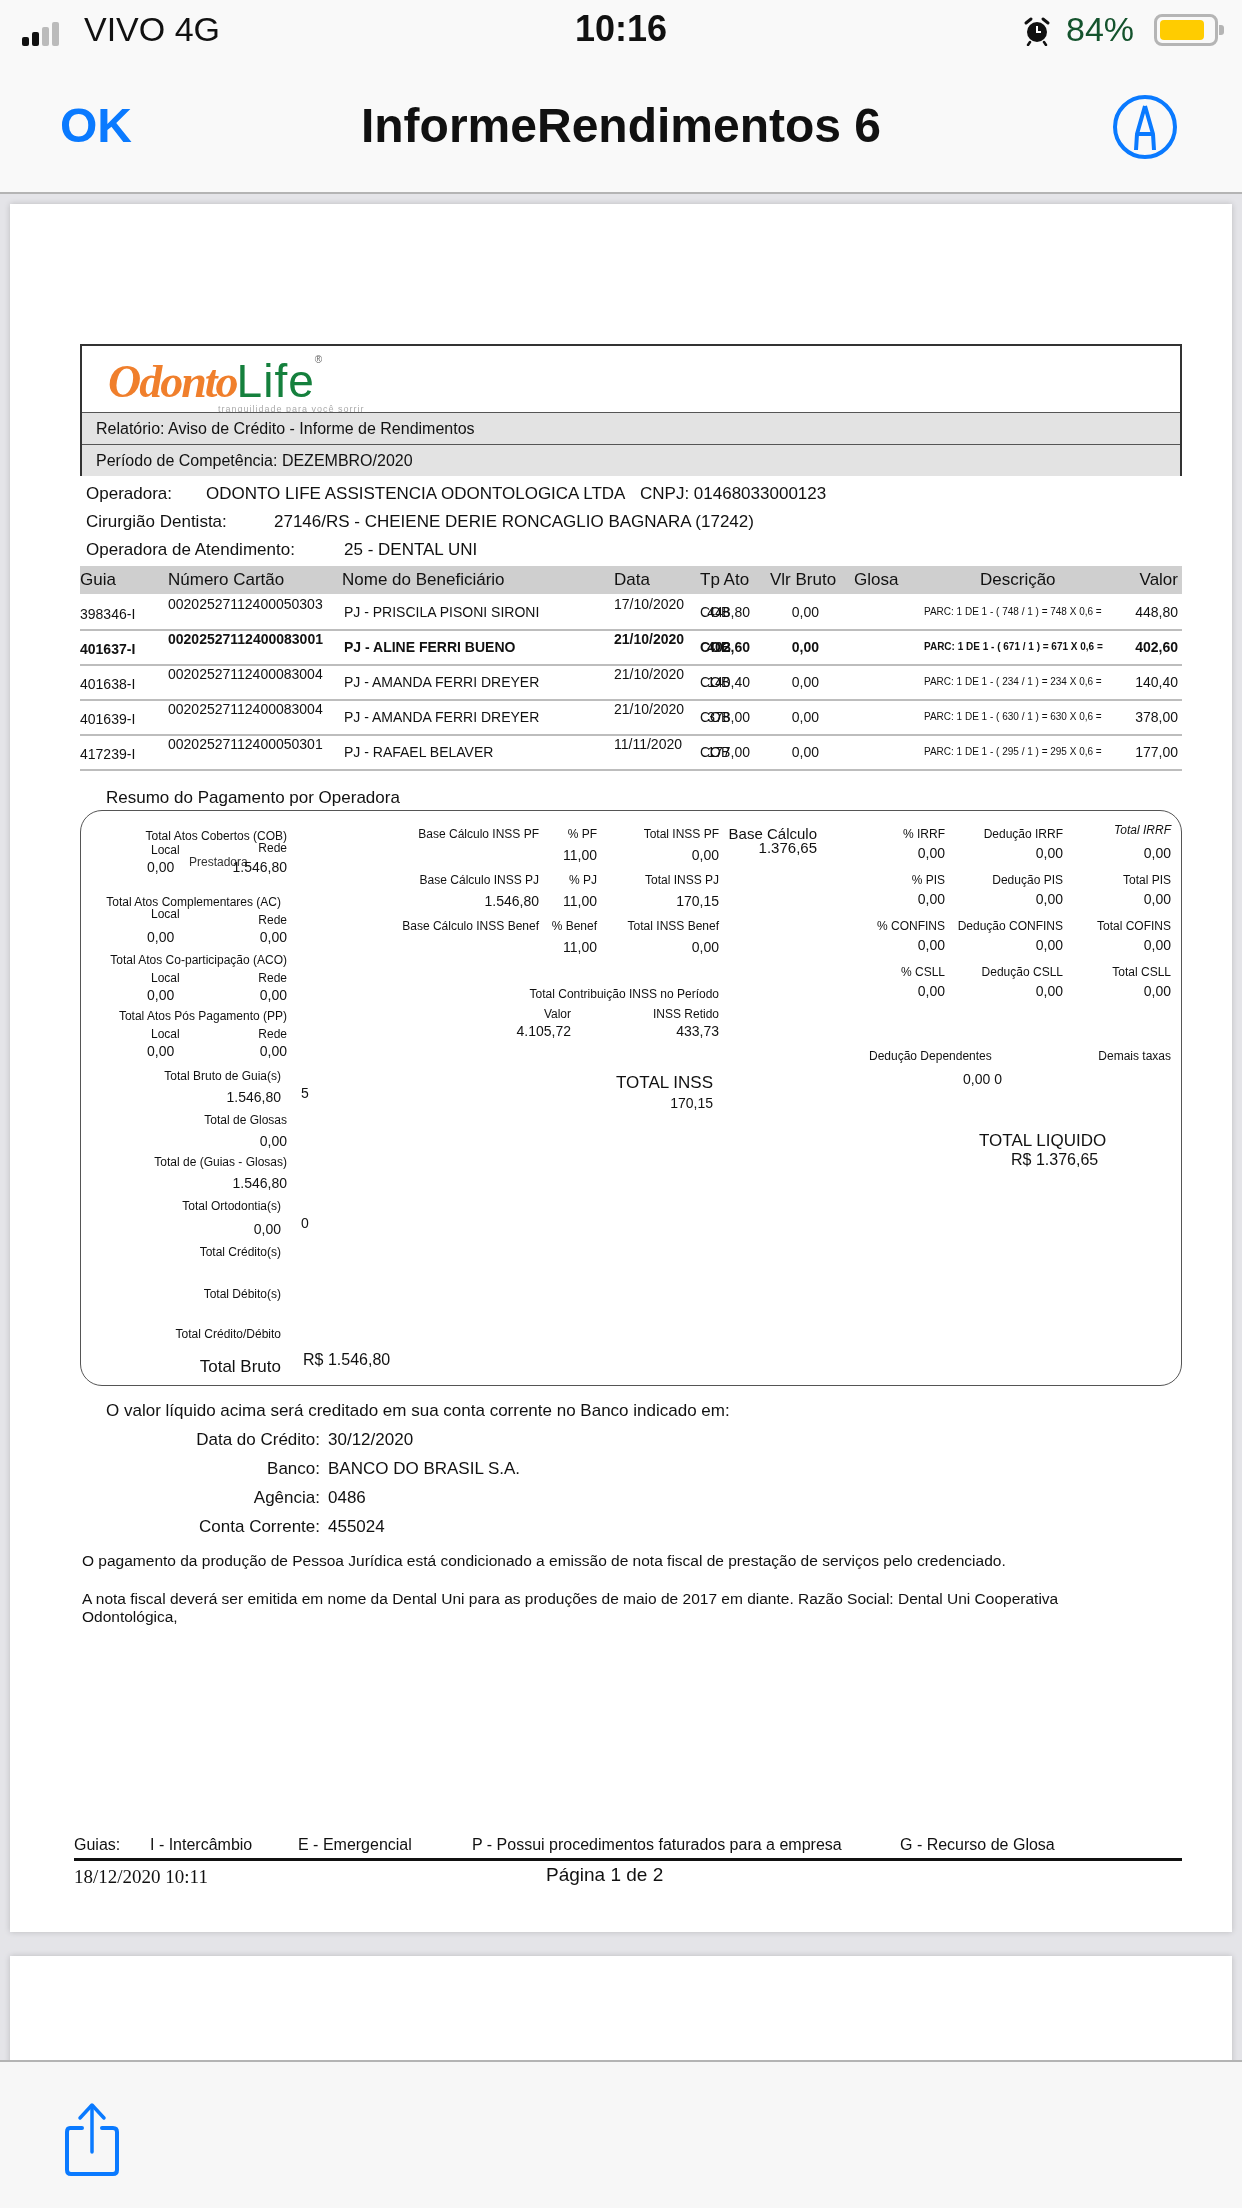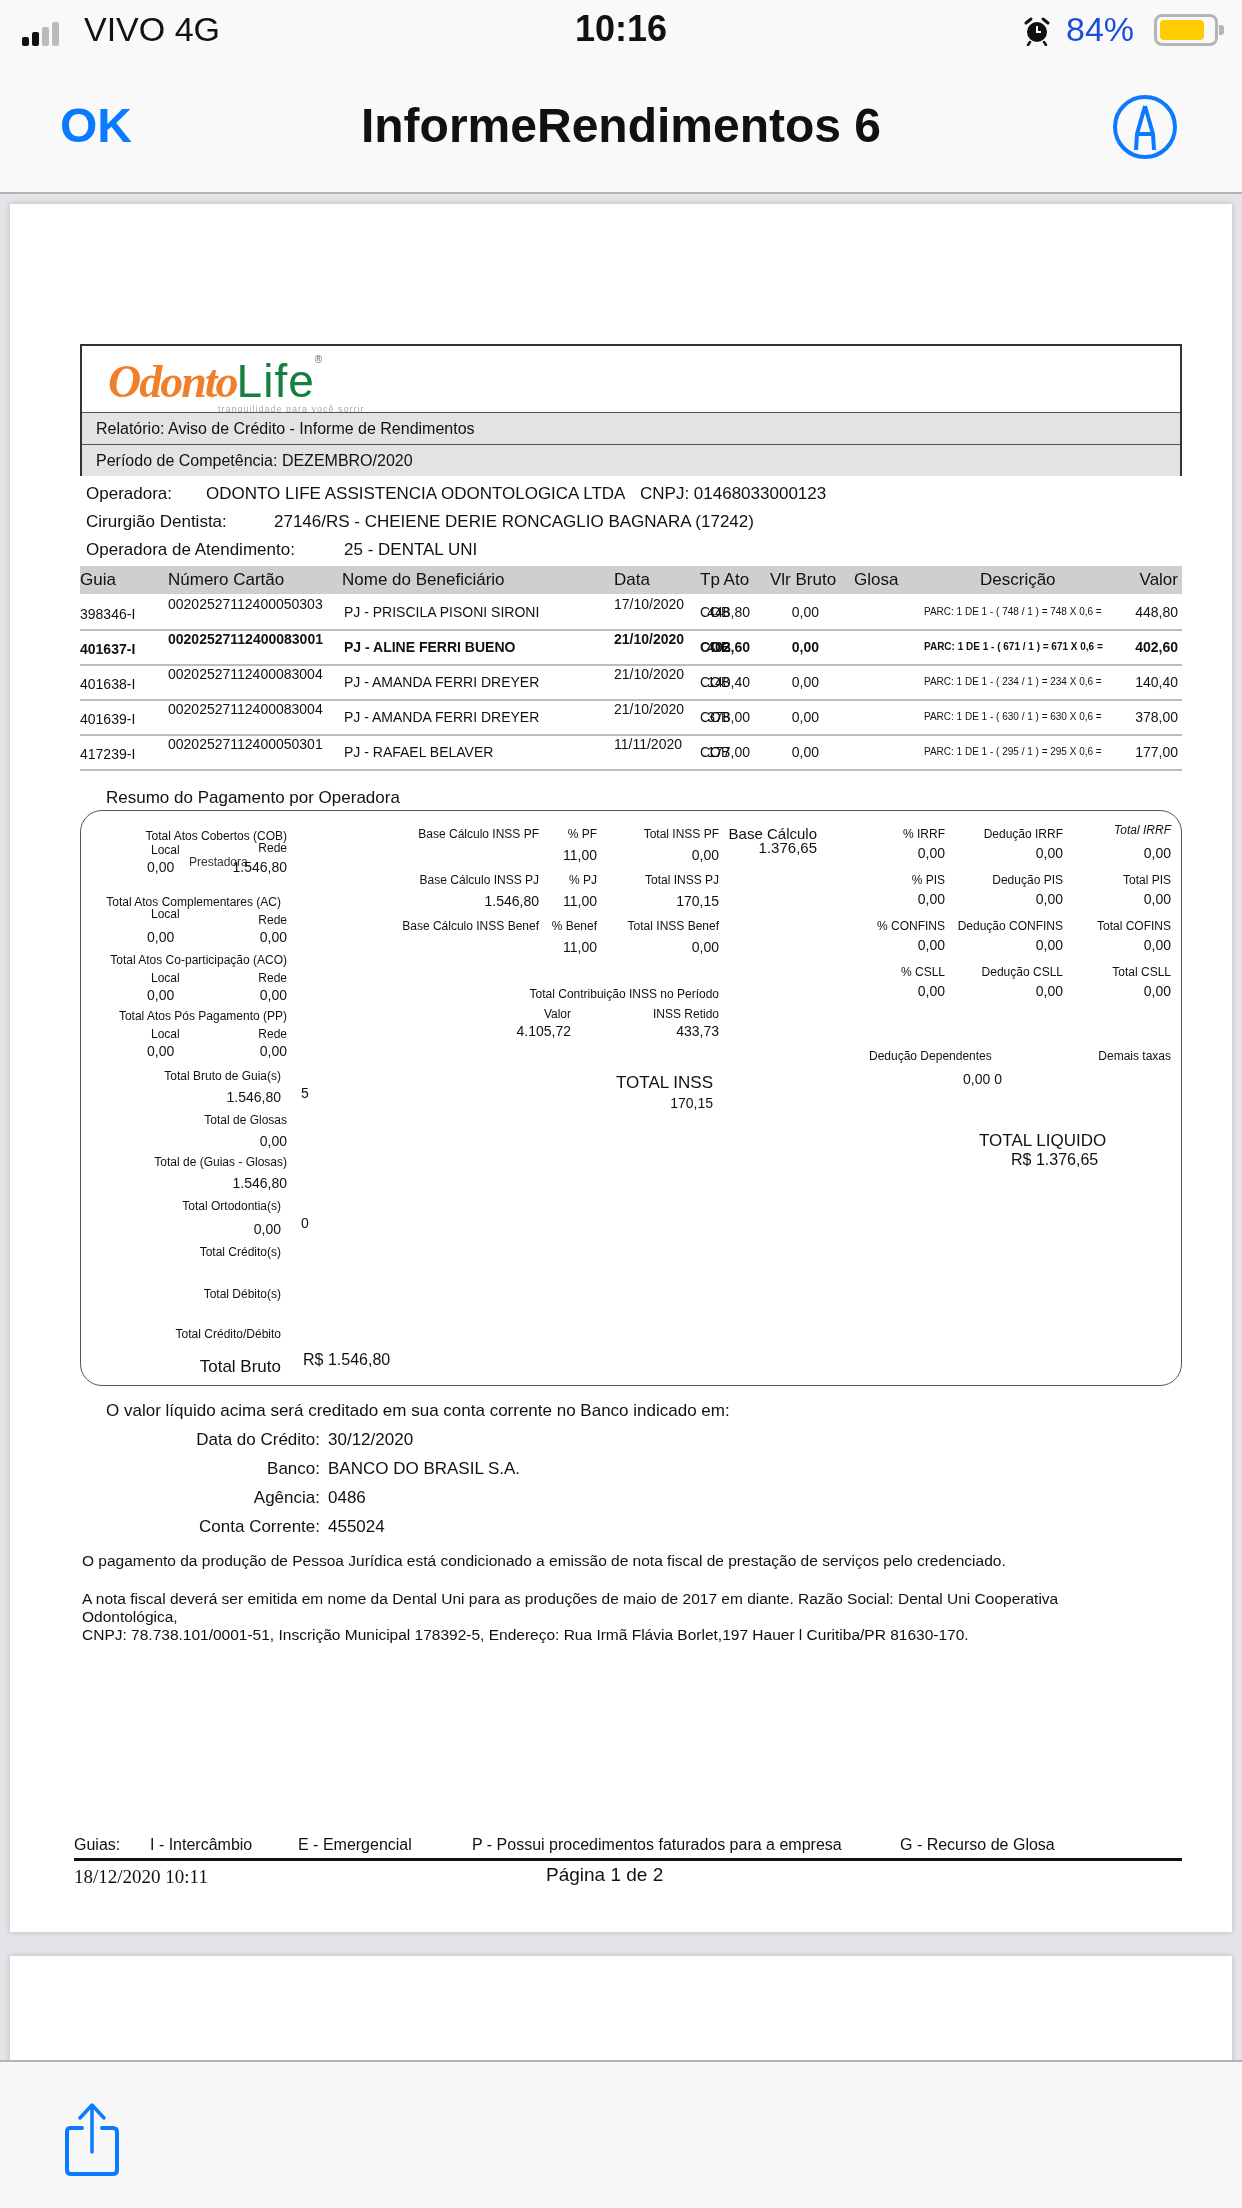--- a/index.html
+++ b/index.html
@@ -4,21 +4,21 @@
 <style>
   html, body { margin:0; padding:0; }
   body { width:1242px; height:2208px; background:#e4e4e8; position:relative; overflow:hidden; font-family:"Liberation Sans", sans-serif; color:#111; }
   .status-bar { position:absolute; left:0; top:0; width:1242px; height:64px; background:#f9f9f9; font-family:"Liberation Sans", sans-serif; }
   .sb-signal { position:absolute; left:22px; top:22px; display:flex; align-items:flex-end; gap:3px; height:24px; }
   .sb-signal span { width:7px; background:#111; border-radius:2px; display:block; }
   .sb-signal span.off { background:#bbb; }
   .sb-carrier { position:absolute; left:84px; top:10px; font-size:34px; color:#111; }
   .sb-time { position:absolute; left:0; width:1242px; top:8px; text-align:center; font-size:36px; font-weight:bold; color:#111; }
   .sb-alarm { position:absolute; left:1022px; top:16px; width:30px; height:30px; }
-  .sb-batt-pct { position:absolute; left:1066px; top:10px; font-size:34px; color:#1d4ed8; }
+  .sb-batt-pct { position:absolute; left:1066px; top:10px; font-size:34px; color:#14532d; }
   .sb-batt { position:absolute; left:1154px; top:14px; width:64px; height:32px; border:3px solid #b5b5b5; border-radius:8px; box-sizing:border-box; }
   .sb-batt .fill { position:absolute; left:3px; top:3px; bottom:3px; width:44px; background:#ffcc00; border-radius:4px; }
   .sb-batt .nub { position:absolute; right:-9px; top:8px; width:5px; height:10px; background:#b5b5b5; border-radius:0 3px 3px 0; }
 
   .nav-bar { position:absolute; left:0; top:64px; width:1242px; height:128px; background:#f9f9f9; border-bottom:2px solid #b4b4b4; }
   .nav-ok { position:absolute; left:60px; top:34px; font-size:48px; font-weight:bold; color:#0a7aff; cursor:pointer; }
   .nav-title { position:absolute; left:0; width:1242px; top:34px; text-align:center; font-size:48px; font-weight:bold; color:#111; }
   .nav-markup { position:absolute; left:1112px; top:30px; width:66px; height:66px; cursor:pointer; }
 
   .page { position:absolute; left:10px; top:204px; width:1222px; height:1728px; background:#fff; box-shadow:0 0 6px rgba(0,0,0,0.18); }
@@ -306,21 +306,20 @@
   <div class="bank" style="right:912px; top:1255px">Banco:</div>
   <div class="bank" style="left:318px; top:1255px">BANCO DO BRASIL S.A.</div>
   <div class="bank" style="right:912px; top:1284px">Agência:</div>
   <div class="bank" style="left:318px; top:1284px">0486</div>
   <div class="bank" style="right:912px; top:1313px">Conta Corrente:</div>
   <div class="bank" style="left:318px; top:1313px">455024</div>
 
   <div class="note" style="top:1348px">O pagamento da produção de Pessoa Jurídica está condicionado a emissão de nota fiscal de prestação de serviços pelo credenciado.</div>
   <div class="note" style="top:1386px">A nota fiscal deverá ser emitida em nome da Dental Uni para as produções de maio de 2017 em diante. Razão Social: Dental Uni  Cooperativa</div>
   <div class="note" style="top:1404px">Odontológica,</div>
-  <div class="note" style="top:1422px">CNPJ: 78.738.101/0001-51, Inscrição Municipal 178392-5, Endereço: Rua Irmã Flávia Borlet,197  Hauer l Curitiba/PR  81630-170.</div>
 
   <div class="legend">
     <span style="left:0">Guias:</span>
     <span style="left:76px">I - Intercâmbio</span>
     <span style="left:224px">E - Emergencial</span>
     <span style="left:398px">P - Possui procedimentos faturados para a empresa</span>
     <span style="left:826px">G - Recurso de Glosa</span>
   </div>
   <div class="rule"></div>
   <div class="foot-date">18/12/2020 10:11</div>

